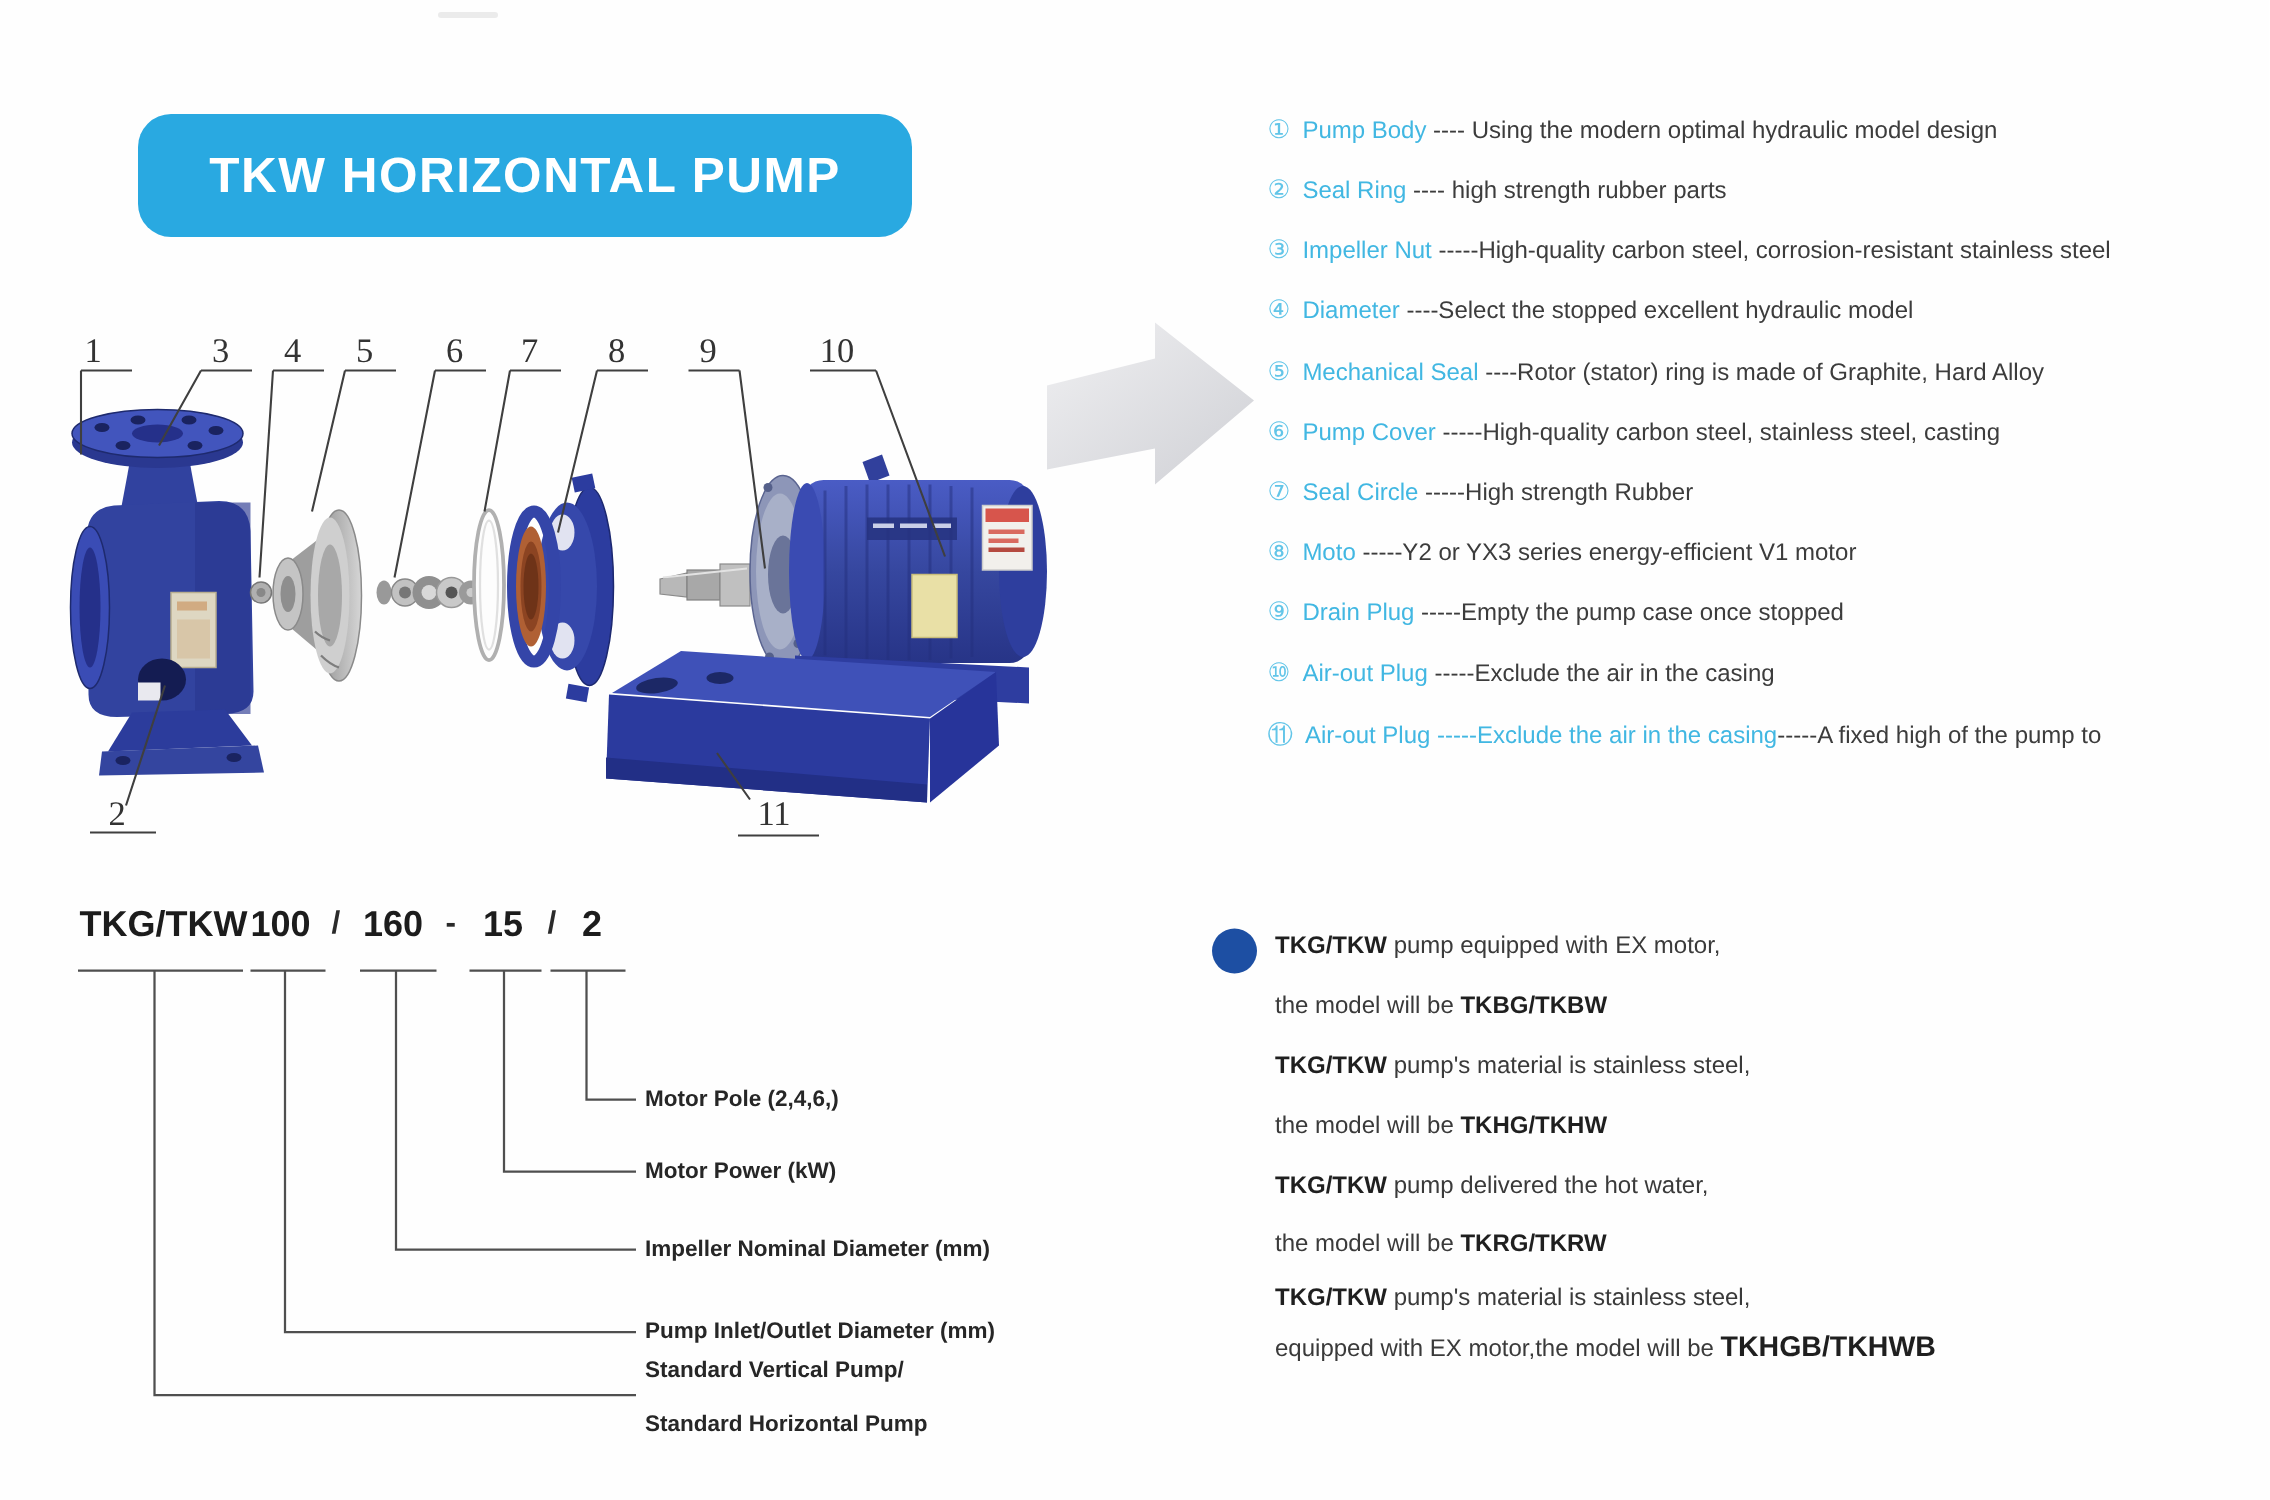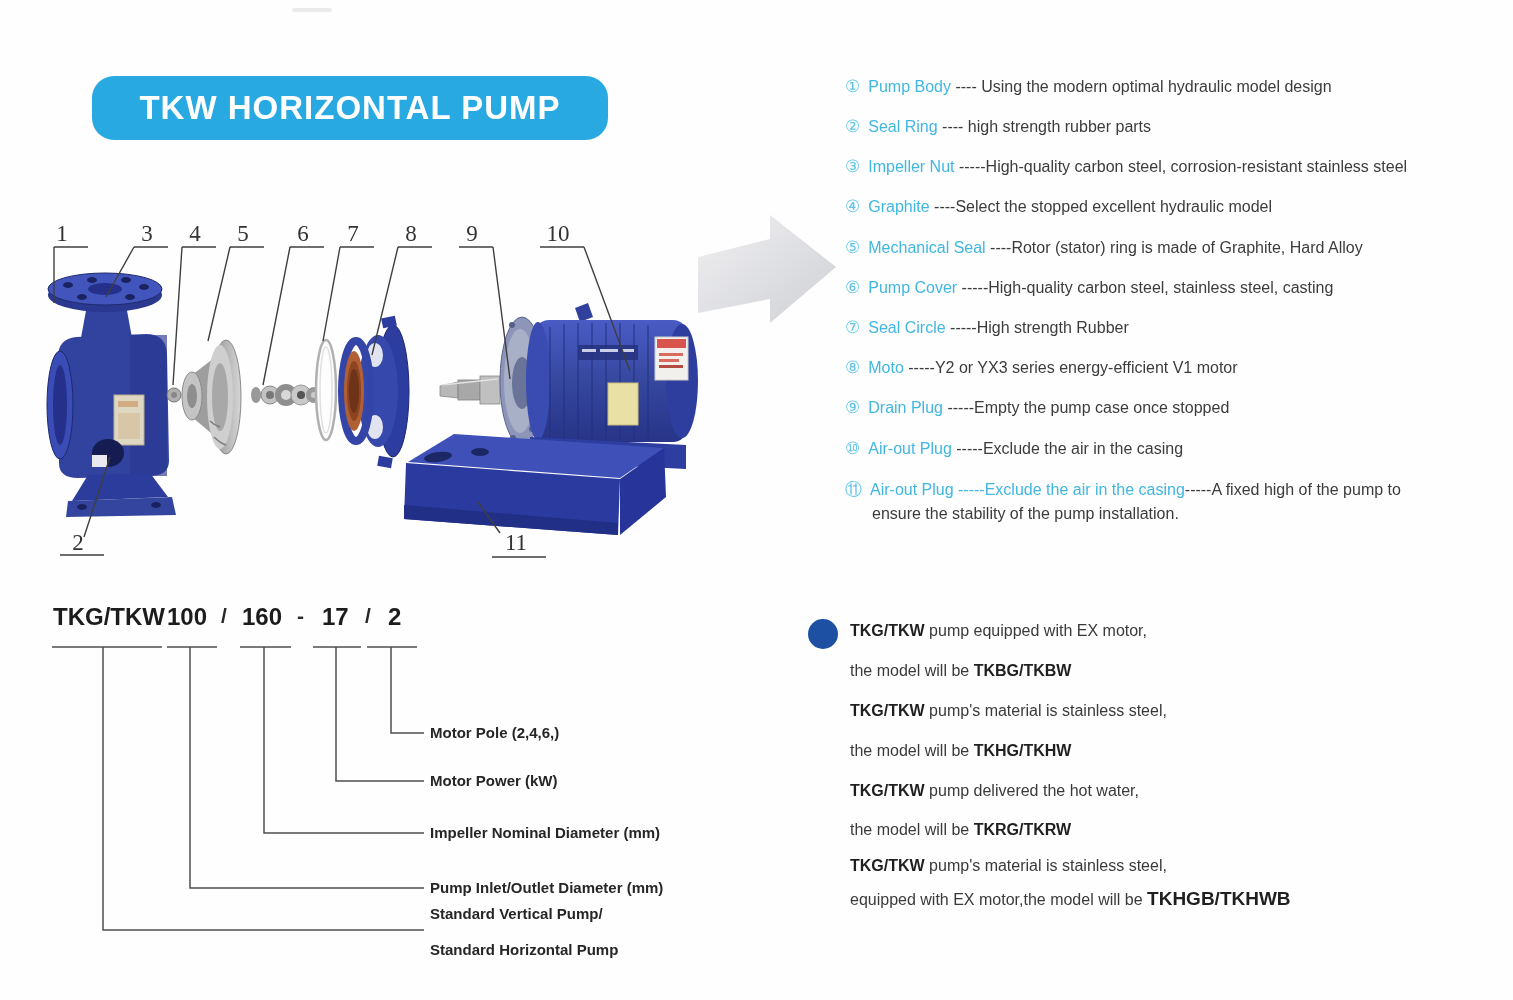--- a/index.html
+++ b/index.html
@@ -1,19 +1,19 @@
 <!DOCTYPE html>
 <html><head>
 <meta charset="utf-8">
 <style>
   html,body{margin:0;padding:0;}
   #page{position:relative;width:1513px;height:1000px;background:#fefefe;overflow:hidden;
          font-family:"Liberation Sans",sans-serif;}
   
-  .banner{position:absolute;left:92px;top:76px;width:516px;height:64px;background:#29a9e1;
+  .banner{position:absolute;left:92px;top:76px;width:516px;height:82px;background:#29a9e1;
           border-radius:22px;display:flex;align-items:center;justify-content:center;}
   .banner span{color:#fff;font-size:33px;font-weight:bold;letter-spacing:1px;}
   .scan-artifact{position:absolute;left:292px;top:8px;width:40px;height:4px;background:#e3e3e3;
           border-radius:2px;opacity:.7;}
   
   .part-item{position:absolute;left:845px;width:655px;font-size:16px;color:#3c3c3c;white-space:nowrap;}
   .part-item .num{color:#62c5e8;font-size:17px;margin-right:8px;}
   .part-item .pname{color:#41b7e2;}
   .part-item .cy{color:#41b7e2;}
   .part-item .line2{white-space:normal;padding-left:27px;margin-top:4px;}
@@ -202,40 +202,39 @@
       <text x="442" y="36">9</text>
       <text x="528" y="36">10</text>
       <text x="486" y="345">11</text>
     </g>
   </svg>
 
   <div>
     <div class="part-item" style="top:76px"><span class="num">①</span><span class="pname">Pump Body</span><span> ---- Using the modern optimal hydraulic model design</span></div>
     <div class="part-item" style="top:116px"><span class="num">②</span><span class="pname">Seal Ring</span><span> ---- high strength rubber parts</span></div>
     <div class="part-item" style="top:156px"><span class="num">③</span><span class="pname">Impeller Nut</span><span> -----High-quality carbon steel, corrosion-resistant stainless steel</span></div>
-    <div class="part-item" style="top:196px"><span class="num">④</span><span class="pname">Graphite</span><span> ----Select the stopped excellent hydraulic model</span></div>
+    <div class="part-item" style="top:196px"><span class="num">④</span><span class="pname">Diameter</span><span> ----Select the stopped excellent hydraulic model</span></div>
     <div class="part-item" style="top:237px"><span class="num">⑤</span><span class="pname">Mechanical Seal</span><span> ----Rotor (stator) ring is made of Graphite, Hard Alloy</span></div>
     <div class="part-item" style="top:277px"><span class="num">⑥</span><span class="pname">Pump Cover</span><span> -----High-quality carbon steel, stainless steel, casting</span></div>
     <div class="part-item" style="top:317px"><span class="num">⑦</span><span class="pname">Seal Circle</span><span> -----High strength Rubber</span></div>
     <div class="part-item" style="top:357px"><span class="num">⑧</span><span class="pname">Moto</span><span> -----Y2 or YX3 series energy-efficient V1 motor</span></div>
     <div class="part-item" style="top:397px"><span class="num">⑨</span><span class="pname">Drain Plug</span><span> -----Empty the pump case once stopped</span></div>
     <div class="part-item" style="top:438px"><span class="num">⑩</span><span class="pname">Air-out Plug</span><span> -----Exclude the air in the casing</span></div>
     <div class="part-item" style="top:478px">
       <span class="num">⑪</span><span class="pname">Air-out Plug</span><span class="cy"> -----Exclude the air in the casing</span><span>-----A fixed high of the pump to</span>
-      <div class="line2">ensure the stability of the pump installation.</div>
     </div>
   </div>
 
   <div>
     <span class="code-part" style="left:53px">TKG/TKW</span>
     <span class="code-part" style="left:167px">100</span>
     <span class="code-sep" style="left:221px">/</span>
     <span class="code-part" style="left:242px">160</span>
     <span class="code-sep" style="left:297px">-</span>
-    <span class="code-part" style="left:322px">17</span>
+    <span class="code-part" style="left:322px">15</span>
     <span class="code-sep" style="left:365px">/</span>
     <span class="code-part" style="left:388px">2</span>
 
     <svg style="position:absolute;left:0;top:600px;" width="450" height="380" viewBox="0 0 450 380">
       <g stroke="#4f4f4f" stroke-width="1.5" fill="none">
         <path d="M52,47 H162 M167,47 H217 M240,47 H291 M313,47 H361 M367,47 H417"></path>
         <path d="M103,47 V330 H424"></path>
         <path d="M190,47 V288 H424"></path>
         <path d="M264,47 V233 H424"></path>
         <path d="M336,47 V181 H424"></path>

